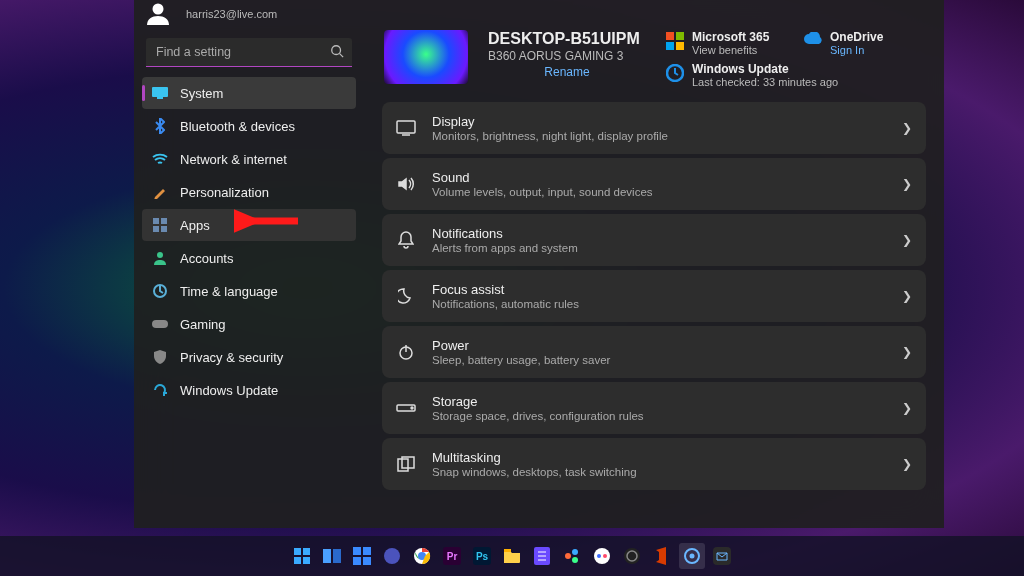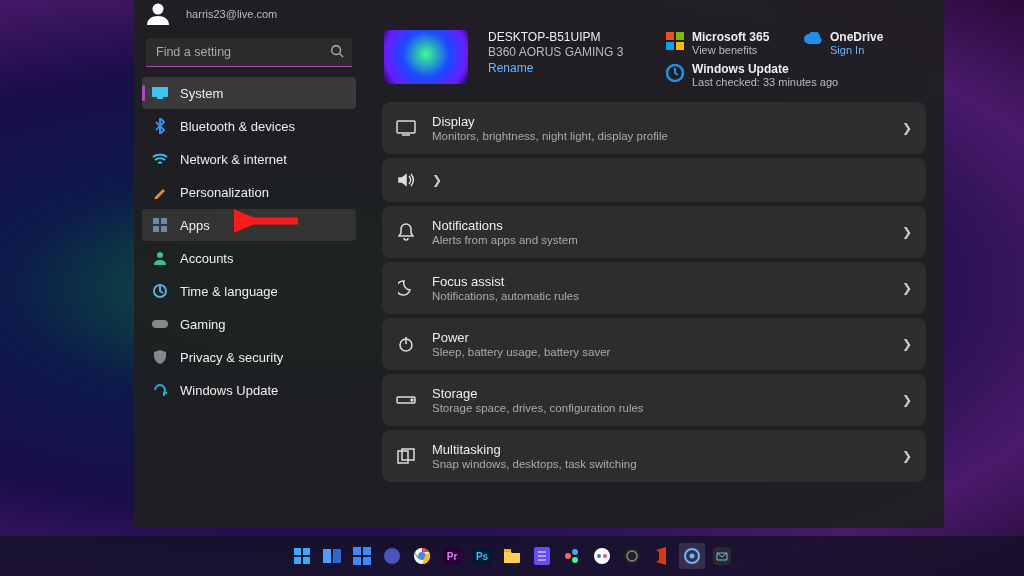--- a/index.html
+++ b/index.html
@@ -35,23 +35,23 @@
   }
   .nav-item.selected { background: #3a3a3a; }
   .nav-item.selected::before { content:""; position:absolute; left:0; top:8px; width:3px; height:16px; background:#b146c2; border-radius:2px; }
   .nav-item.hover { background: #333; }
   .nic { width: 16px; height:16px; display:flex; align-items:center; justify-content:center; }
 
   .main { flex:1; padding: 0 18px 10px 18px; overflow-y:auto; }
   .hero { display:flex; gap: 20px; align-items:flex-start; padding: 2px 0 14px 2px; }
   .thumb { width: 84px; height: 54px; border-radius: 4px; background: radial-gradient(circle at 50% 45%, #3aff8a 0%, #1a4aff 45%, #6a1aff 80%, #1a0a2a 100%); flex:none; }
   .device { flex:1; }
-  .device-name { font-size: 12px; font-weight: 400; }
+  .device-name { font-size: 16px; font-weight: 700; }
   .device-sub { font-size: 12px; color: #bbb; margin-top:1px; }
-  .device-link { font-size: 12px; color: #6ab7ff; margin-top:2px; cursor:pointer; }
+  .device-link { font-size: 12px; color: #6ab7ff; margin-top:2px; cursor:pointer;text-align:center; }
   .cards { display:grid; grid-template-columns: 1fr 1fr; gap: 6px 16px; width: 260px; font-size: 11.5px; }
   .card { display:flex; gap: 8px; align-items:flex-start; }
   .card .ct { font-weight:600; font-size:12px; }
   .card .cs { color:#bbb; font-size:11px; }
   .card .ci { width:18px; height:18px; flex:none; margin-top:2px; }
   .card .link { color:#6ab7ff; cursor:pointer; }
 
   .settings-list { display:flex; flex-direction:column; gap: 4px; }
   .setting {
     background:#2d2d2d; border-radius:8px; display:flex; align-items:center;
@@ -260,20 +260,24 @@
               </div>
               <span class="chev">❯</span>
             </div>
             <div class="setting">
               <span class="sicn">
                 <svg width="20" height="16" viewBox="0 0 20 16" fill="none" stroke="#ddd" stroke-width="1.5">
                   <path d="M3 6v4h3l4 3V3L6 6z" fill="#ddd"></path>
                   <path d="M13 4a6 6 0 010 8M15 2a9 9 0 010 12"></path>
                 </svg>
               </span>
+              <div class="stxt">
+                <div class="stitle">Sound</div>
+                <div class="ssub">Volume levels, output, input, sound devices</div>
+              </div>
               <span class="chev">❯</span>
             </div>
             <div class="setting">
               <span class="sicn">
                 <svg width="16" height="18" viewBox="0 0 16 18" fill="none" stroke="#ddd" stroke-width="1.5">
                   <path d="M8 1a5 5 0 015 5v4l2 3H1l2-3V6a5 5 0 015-5zM6 15a2 2 0 004 0"></path>
                 </svg>
               </span>
               <div class="stxt">
                 <div class="stitle">Notifications</div>

